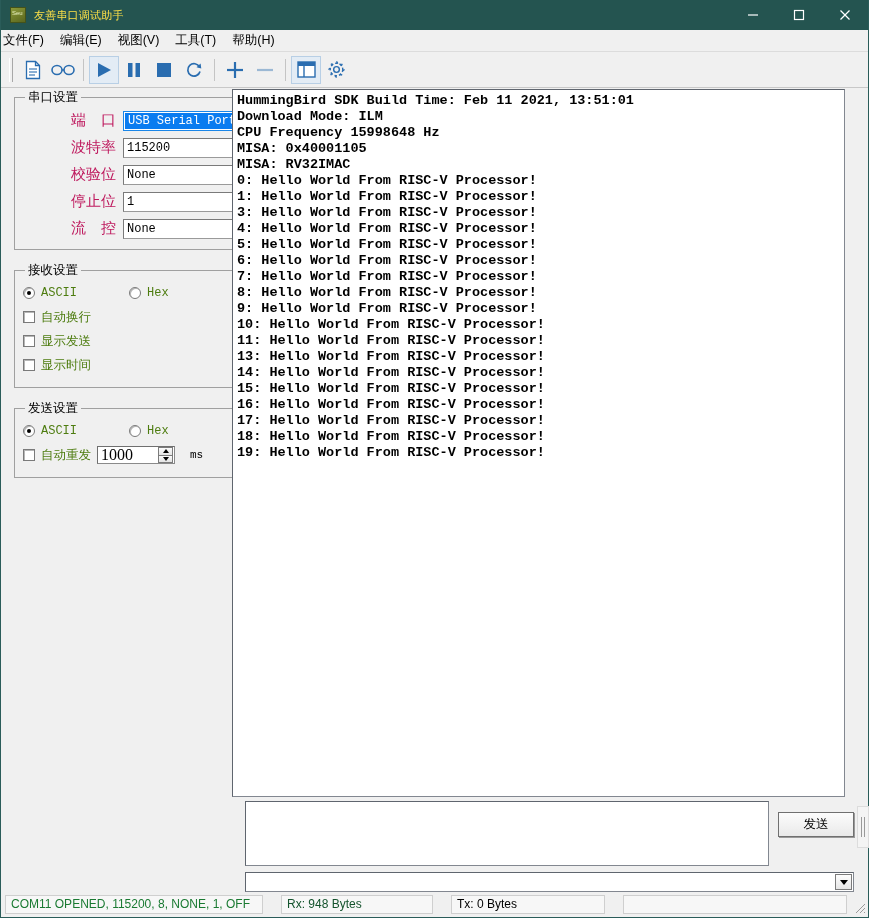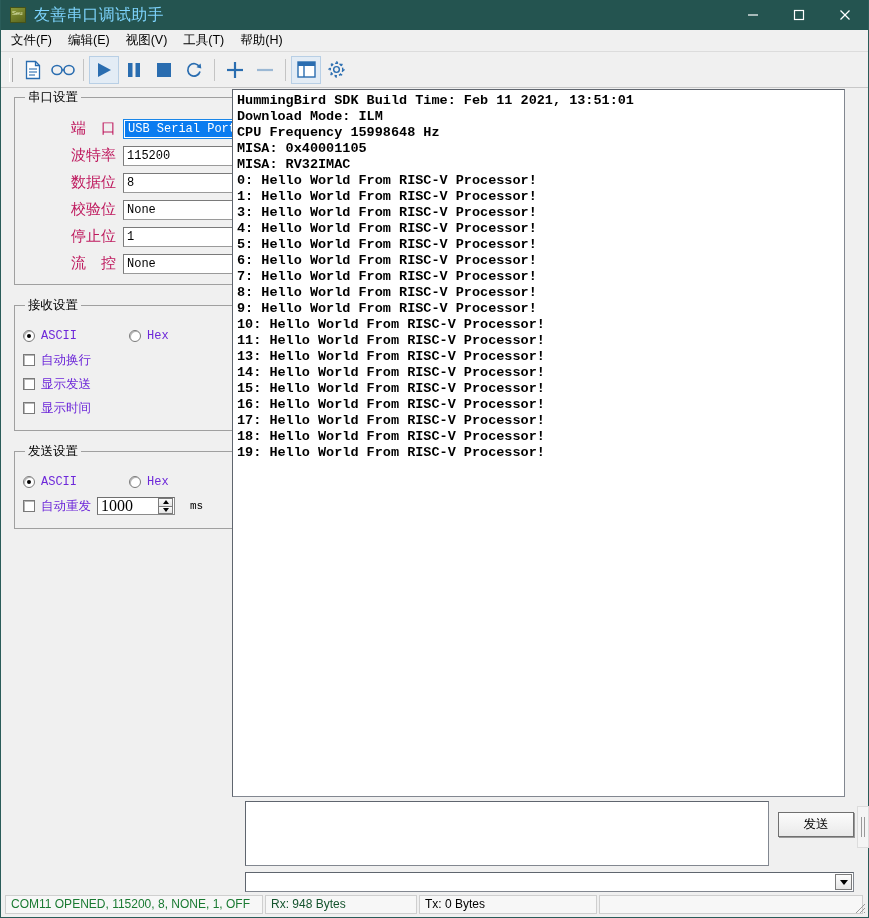--- a/index.html
+++ b/index.html
@@ -40,22 +40,22 @@
   .app-icon::after {
     content: "Seu";
     position: absolute;
     left: 1px; top: 1px;
     font-size: 6px;
     color: #e8f0c0;
     font-family: "Liberation Sans", sans-serif;
     line-height: 8px;
   }
   .title-text {
-    color: #7dd3fc;
-    font-size: 16px;
+    color: #fde047;
+    font-size: 11px;
     letter-spacing: .2px;
     font-family: Liberation Serif, serif;
   }
   .win-controls {
     position: absolute;
     right: 0; top: 0;
     height: 30px;
     display: flex;
   }
   .win-btn {
@@ -64,21 +64,21 @@
     color: #ffffff;
   }
   .win-btn svg { display: block; }
 
   
   .menubar {
     height: 22px;
     background: #f0f0f0;
     display: flex;
     align-items: center;
-    padding-left: 10px;
+    padding-left: 2px;
     border-bottom: 1px solid #dcdcdc;
   }
   .menu-item {
     font-size: 12.5px;
     color: #000;
     padding: 2px 9px 2px 0;
     margin-right: 7px;
     white-space: nowrap;
   }
 
@@ -126,21 +126,21 @@
   
   .left-col {
     position: absolute;
     left: 12px; top: 0;
     width: 224px;
   }
 
   fieldset.group {
     border: 1px solid #a0a0a0;
     margin: 0 0 12px 0;
-    padding: 12px 8px 8px 8px;
+    padding: 4px 8px 8px 8px;
     background: transparent;
   }
   fieldset.group > legend {
     font-size: 12.5px;
     color: #000;
     padding: 0 3px;
     margin-left: 2px;
   }
 
   .row {
@@ -233,21 +233,21 @@
   .checkbox {
     width: 12px; height: 12px;
     border: 1px solid #7a7a7a;
     background: #fff;
     margin-right: 6px;
     flex: none;
     box-shadow: inset 1px 1px 0 #b6b6b6;
   }
   .opt-label {
     font-size: 12px;
-    color: #6d28d9;
+    color: #4d7c0f;
     font-family: "Liberation Mono", monospace;
   }
   .opt-label.cn {
     font-family: "Liberation Sans", sans-serif;
     font-size: 12.5px;
   }
   .opt-col2 { margin-left: 52px; }
 
   .spin-wrap {
     display: flex;
@@ -375,26 +375,26 @@
     align-items: center;
     padding: 0 3px;
   }
   .sb-cell {
     height: 19px;
     border: 1px solid #cfcfcf;
     display: flex;
     align-items: center;
     padding: 0 5px;
     font-size: 12px;
-    margin-right: 2px;
+    margin-right: 18px;
     background: #f7f7f7;
   }
   .sb-cell.c1 { width: 258px; color: #1a7a32; }
   .sb-cell.c2 { width: 152px; color: #14532d; }
-  .sb-cell.c3 { width: 178px; color: #000; }
+  .sb-cell.c3 { width: 154px; color: #000; }
   .sb-cell.c4 { flex: 1; color: #000; }
 
   .resize-grip {
     position: absolute;
     right: 2px; bottom: 2px;
     width: 14px; height: 14px;
   }
 </style>
 </head>
 <body>
@@ -558,29 +558,20 @@
         <div class="row">
           <div class="lbl">波特率</div>
           <div class="combo">
             <div class="val">115200</div>
             <div class="arrow-btn">
                 <i class="arrow-dn"></i>
               </div>
           </div>
         </div>
 
-        <div class="row">
-          <div class="lbl">数据位</div>
-          <div class="combo">
-            <div class="val">8</div>
-            <div class="arrow-btn">
-                <i class="arrow-dn"></i>
-              </div>
-          </div>
-        </div>
 
         <div class="row">
           <div class="lbl">校验位</div>
           <div class="combo">
             <div class="val">None</div>
             <div class="arrow-btn">
                 <i class="arrow-dn"></i>
               </div>
           </div>
         </div>

